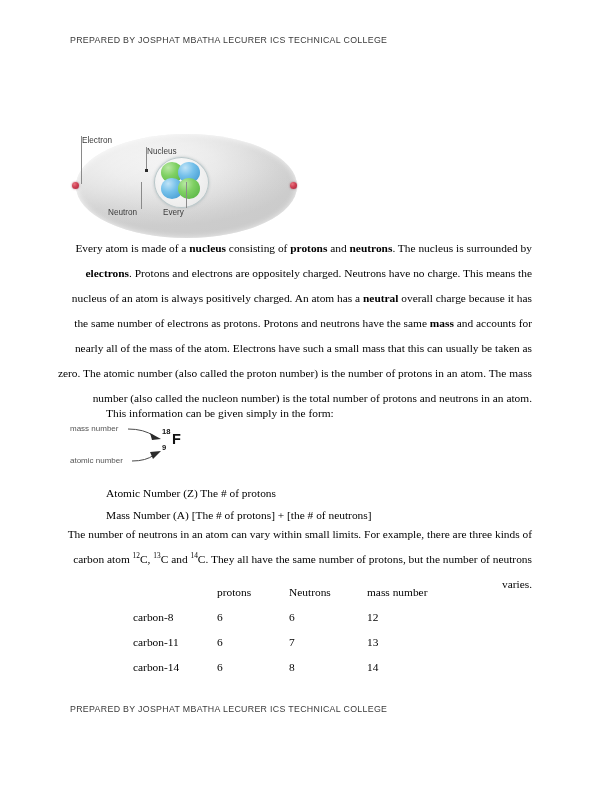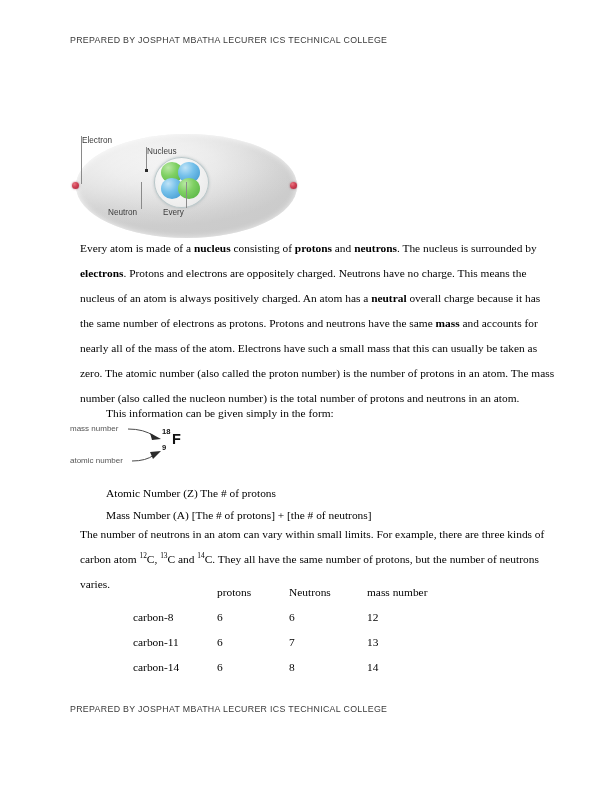--- a/index.html
+++ b/index.html
@@ -120,25 +120,25 @@
   .dotmark {
     position: absolute;
     width: 3px;
     height: 3px;
     background: #2a2a2a;
   }
 
   
   .body-block {
     position: absolute;
-    left: 80px;
+    left: 57px;
     width: 475px;
     font-size: 11.4px;
     line-height: 25px;
-    text-align: left;
+    text-align: right;
   }
   .body-block b { font-weight: bold; }
   .para-main { top: 236px; }
 
   .line {
     position: absolute;
     left: 70px;
     font-size: 11.4px;
     line-height: 25px;
     white-space: nowrap;

